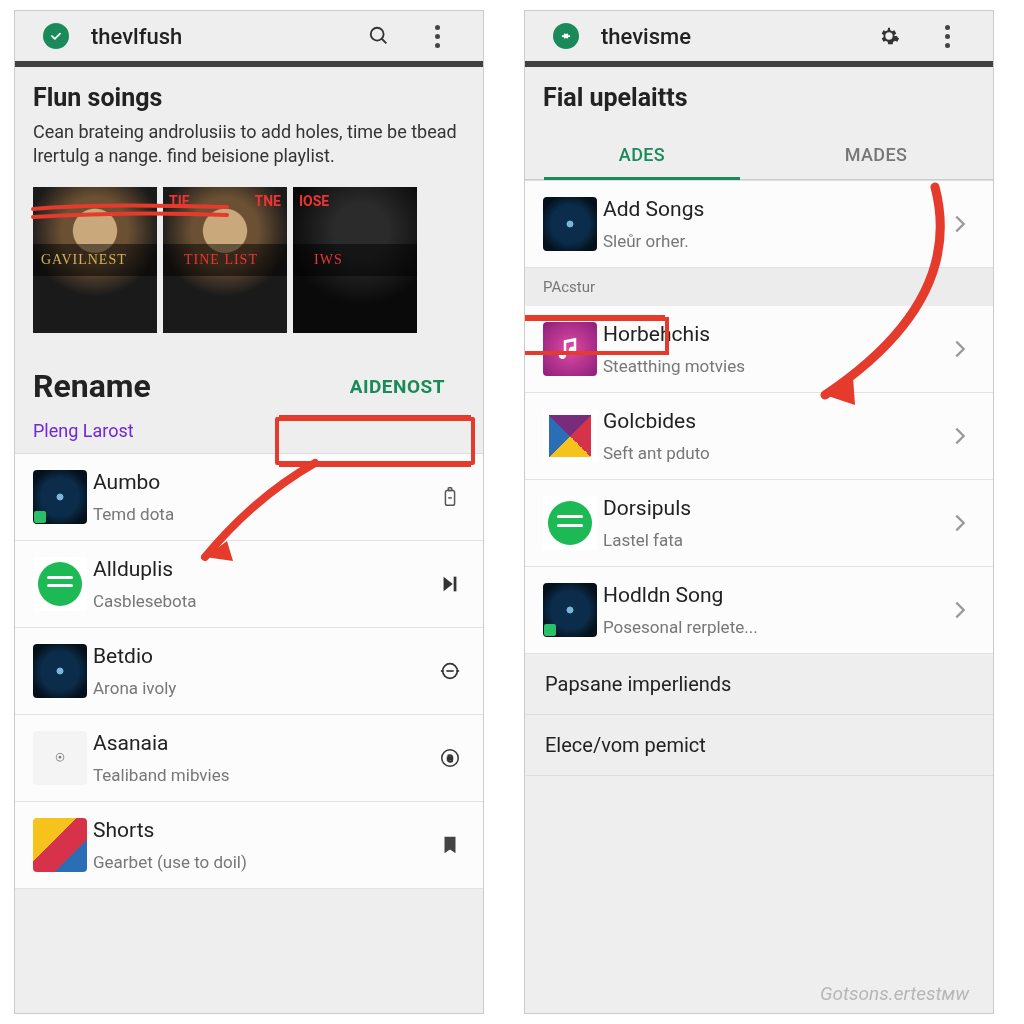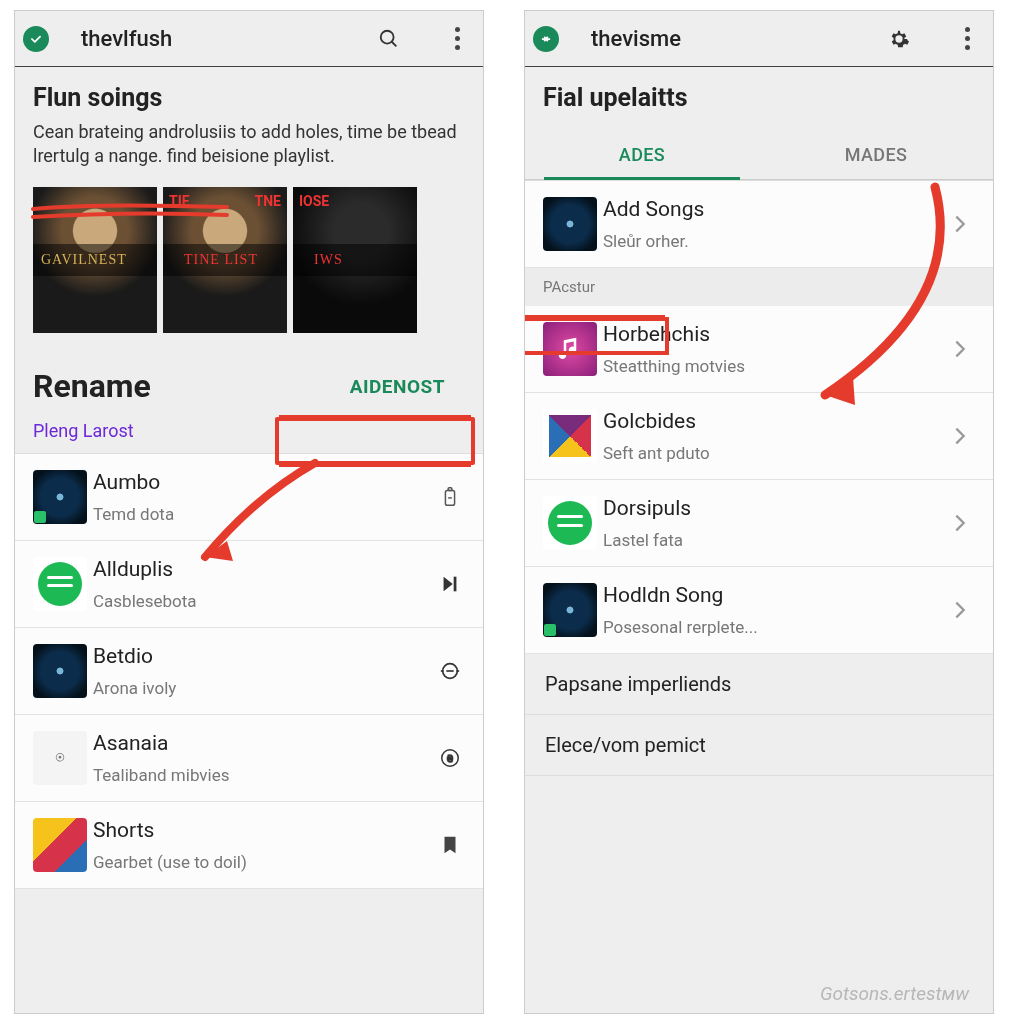--- a/index.html
+++ b/index.html
@@ -19,25 +19,25 @@
     background: #eeeeee;
     display: flex;
     flex-direction: column;
     overflow: hidden;
     position: relative;
   }
   
   .header {
     height: 56px;
     background: #eeeeee;
-    border-bottom: 1px solid #404040;
+    border-bottom: 6px solid #404040;
     display: flex;
     align-items: center;
-    padding: 0 8px;
-    gap: 32px;
+    padding: 0 28px;
+    gap: 22px;
   }
   .badge-circle {
     width: 26px; height: 26px; border-radius: 50%;
     background: #1b8a5a;
     display:flex; align-items:center; justify-content:center;
   }
   .badge-circle svg { width:14px; height:14px; }
   .header-title {
     font-size: 22px;
     font-weight: 500;

